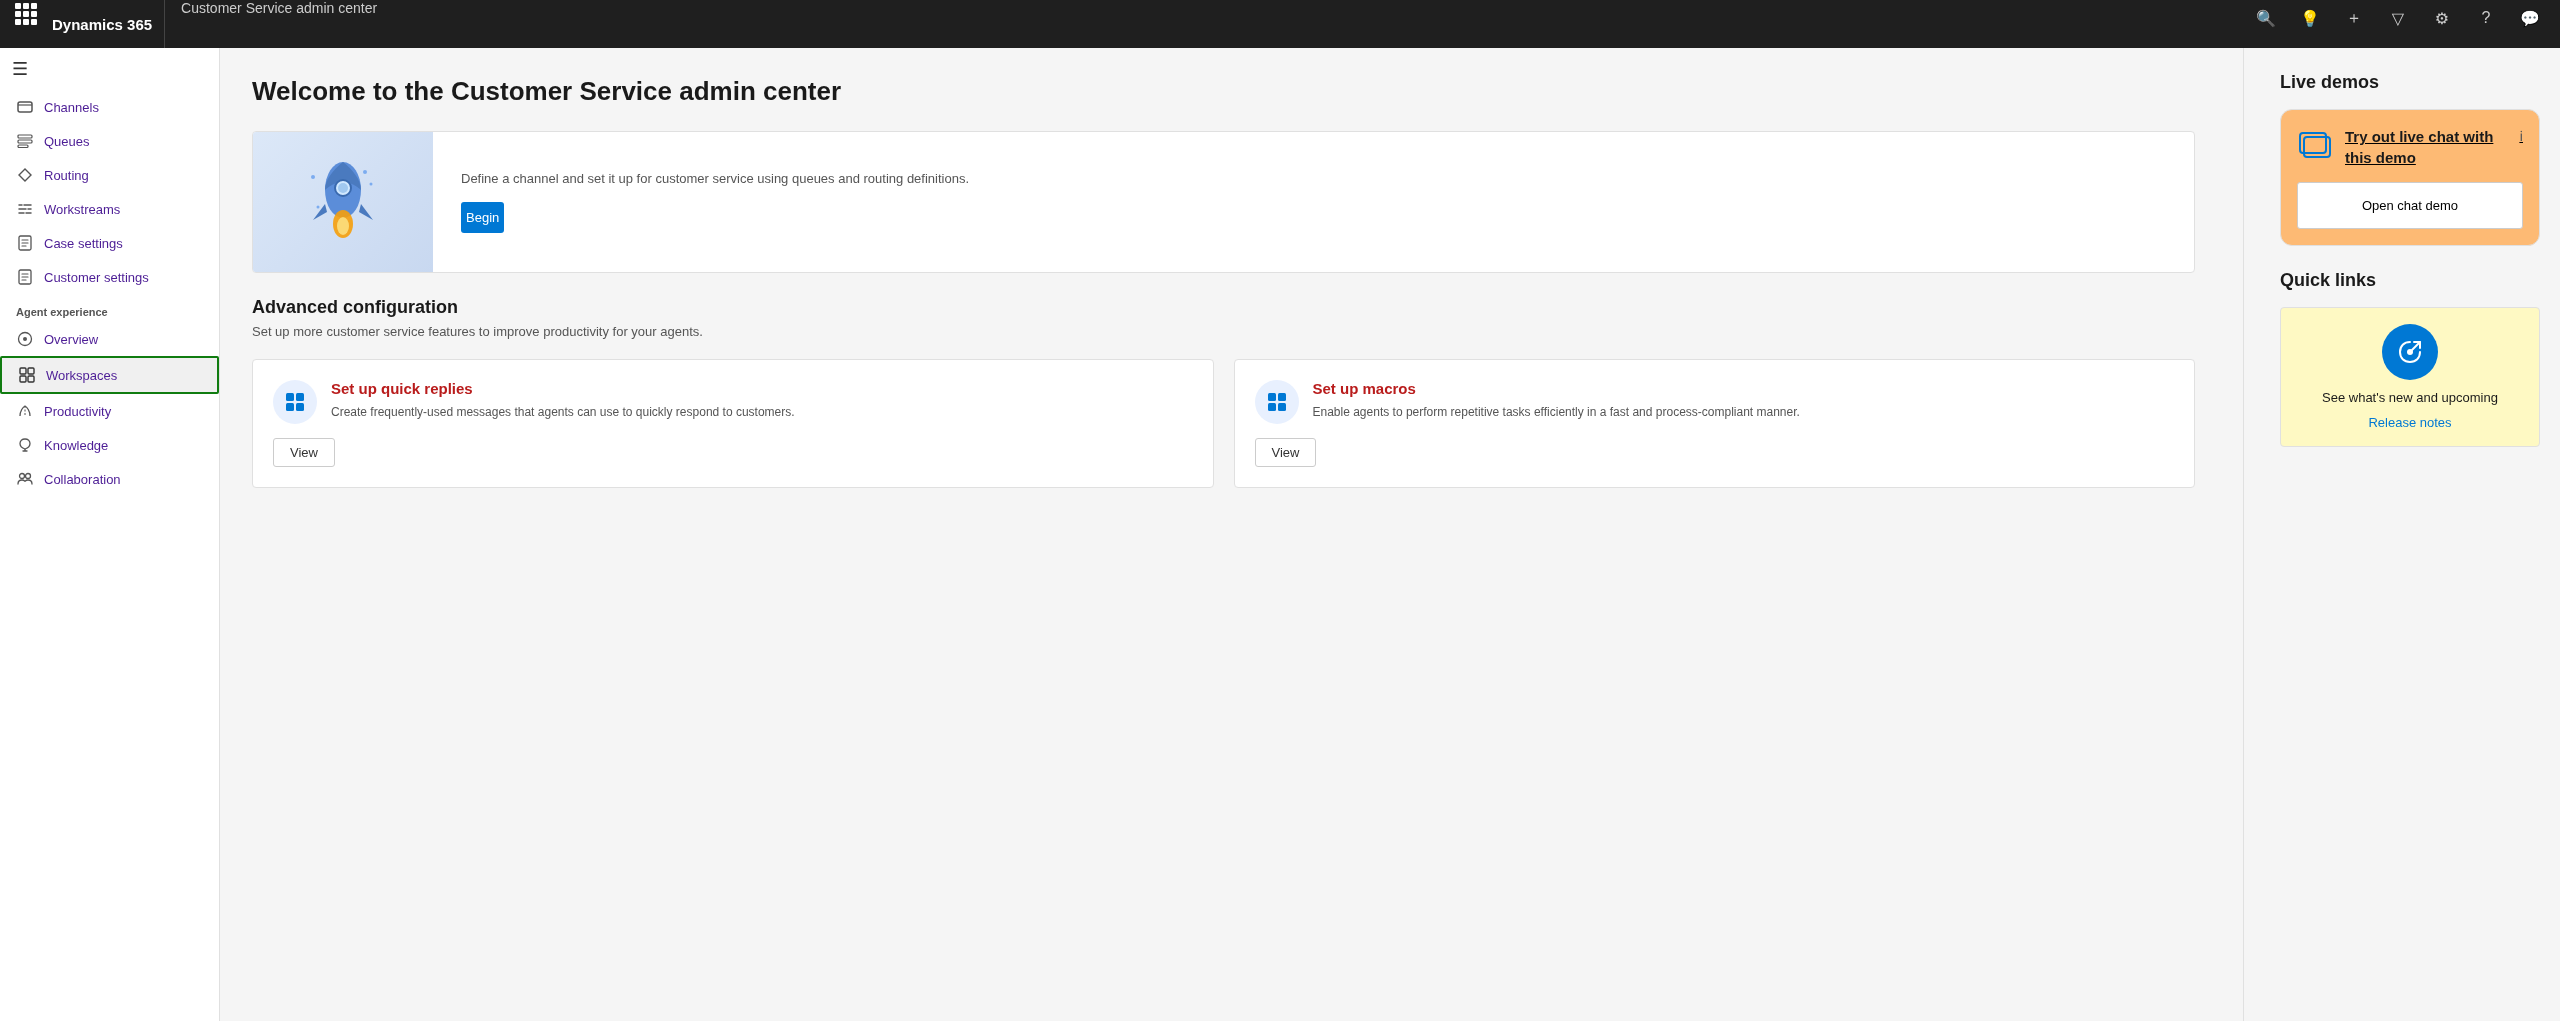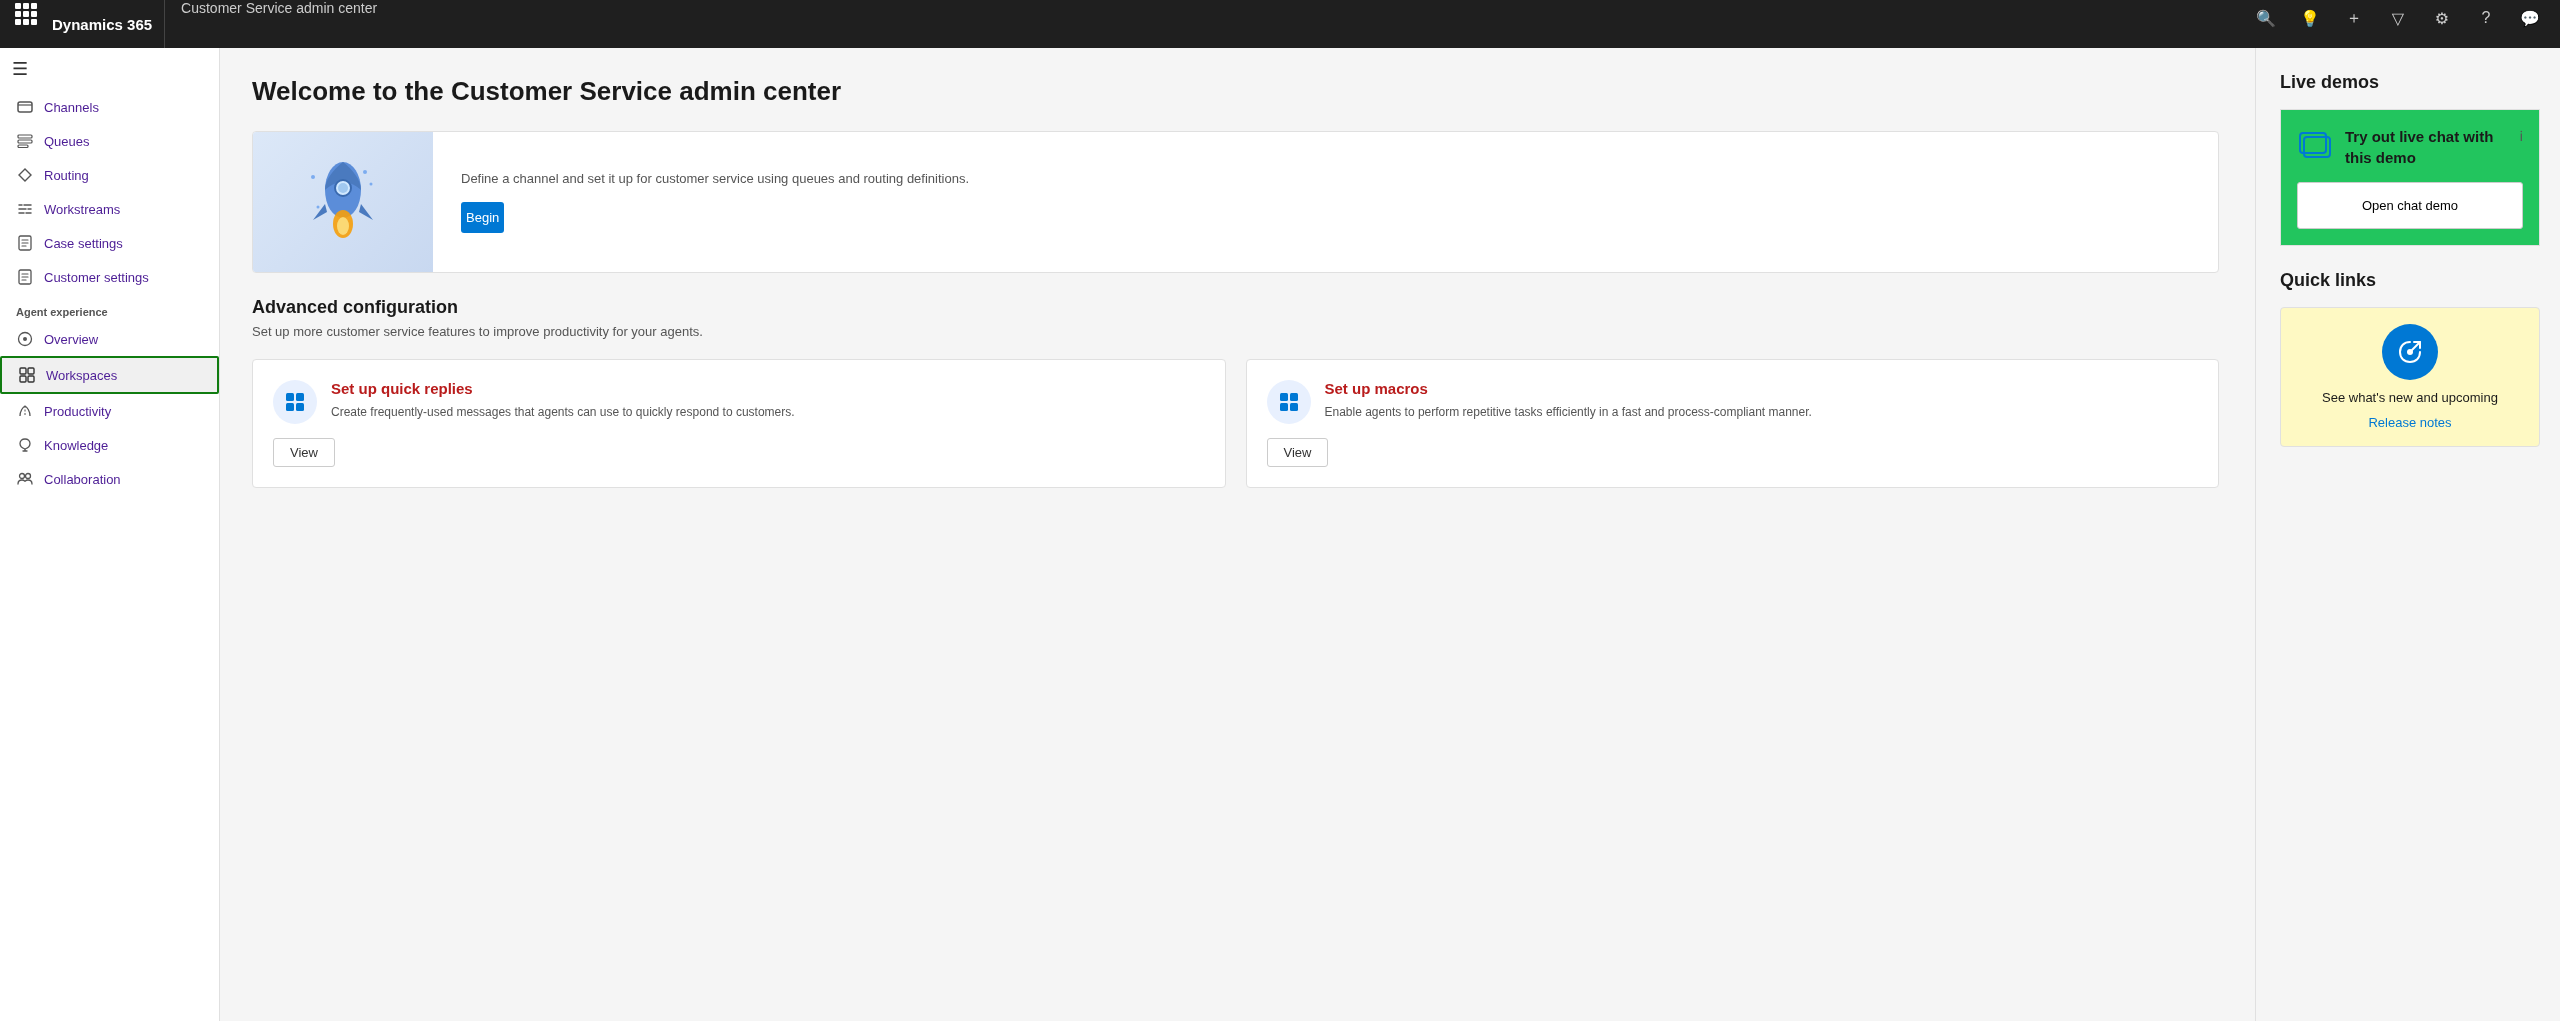--- a/index.html
+++ b/index.html
@@ -117,21 +117,21 @@
       font-size: 14px;
       flex-shrink: 0;
     }
     .sidebar-item-label { font-size: 13px; }
 
     
     .content-area {
       flex: 1;
       overflow-y: auto;
       display: flex;
-      gap: 4px;
+      gap: 16px;
     }
     .main-content {
       flex: 1;
       padding: 28px 32px;
       overflow-y: auto;
     }
     .right-panel {
       width: 300px;
       padding: 24px 20px;
       flex-shrink: 0;
@@ -263,25 +263,26 @@
     }
 
     
     .live-demos-title {
       font-size: 18px;
       font-weight: 600;
       color: #1a1a1a;
       margin-bottom: 16px;
     }
     .demo-card {
-      background: #22c55e;
+      background: #fdba74;
       border: 1px solid #e0e0e0;
-      border-radius: 0;
+      border-radius: 12px;
       padding: 16px;
       margin-bottom: 24px;
+      text-decoration: underline;
     }
     .demo-card-inner {
       display: flex;
       align-items: flex-start;
       gap: 12px;
       margin-bottom: 12px;
     }
     .demo-icon {
       color: #0078d4;
       font-size: 22px;

